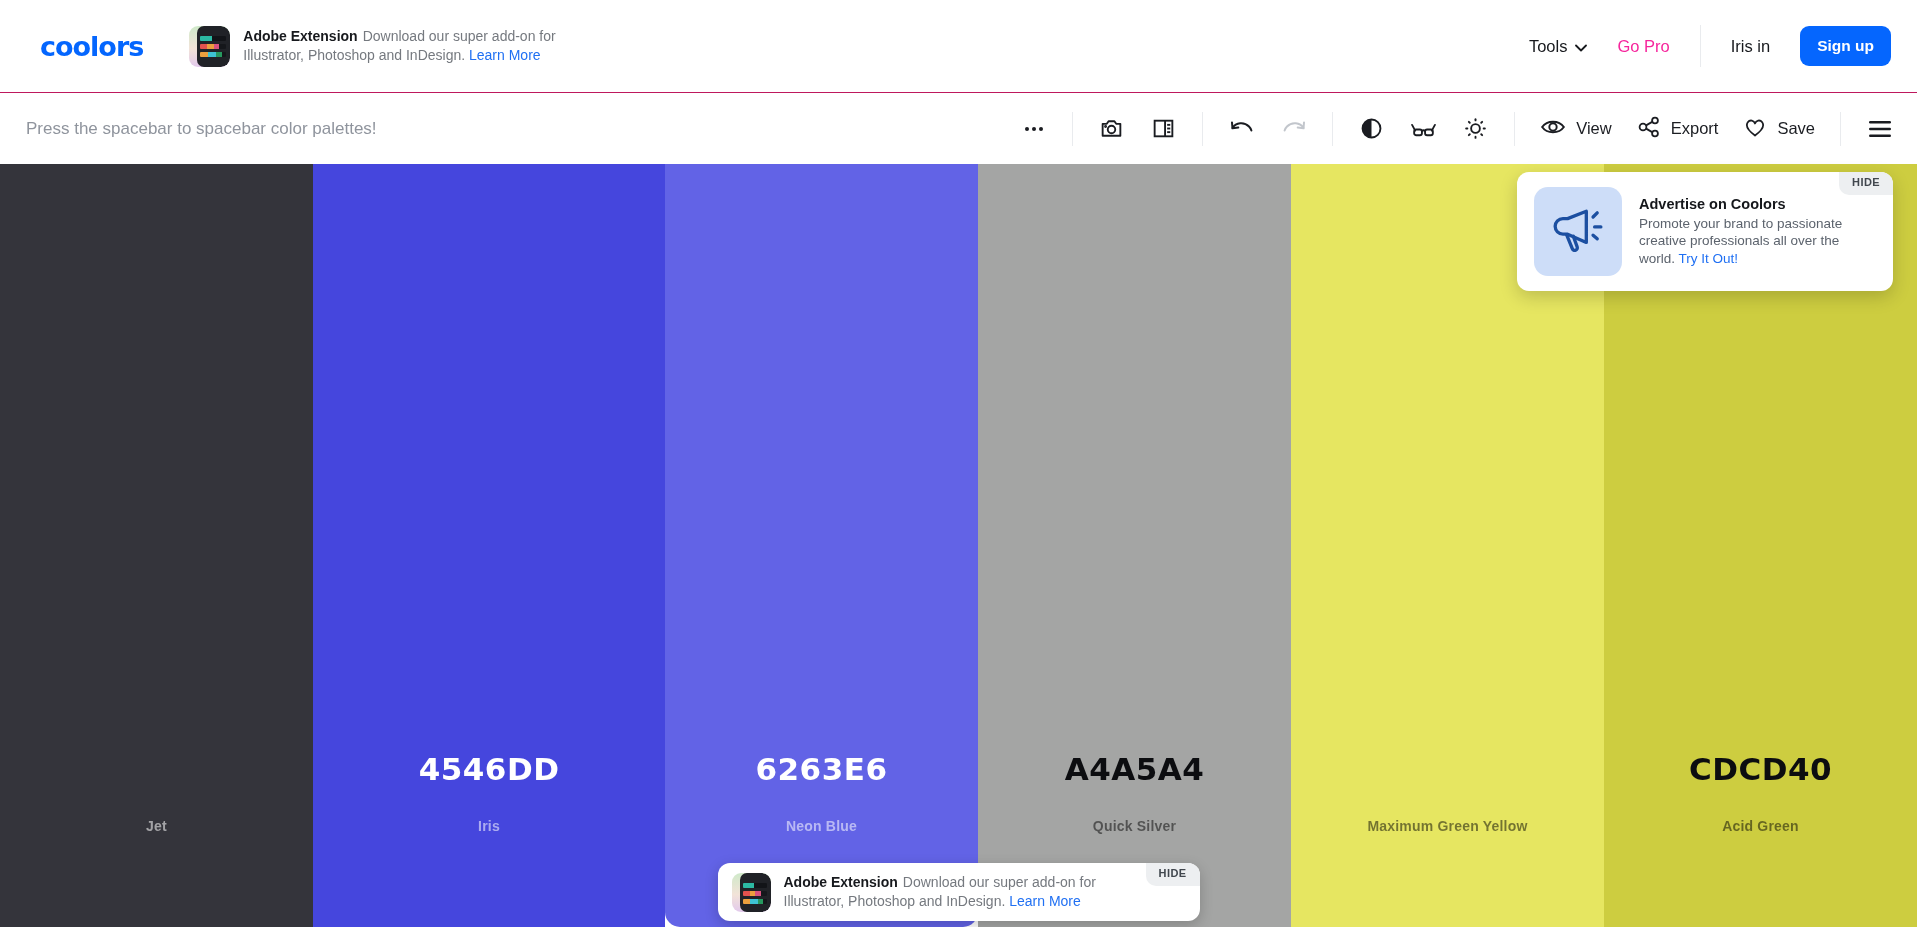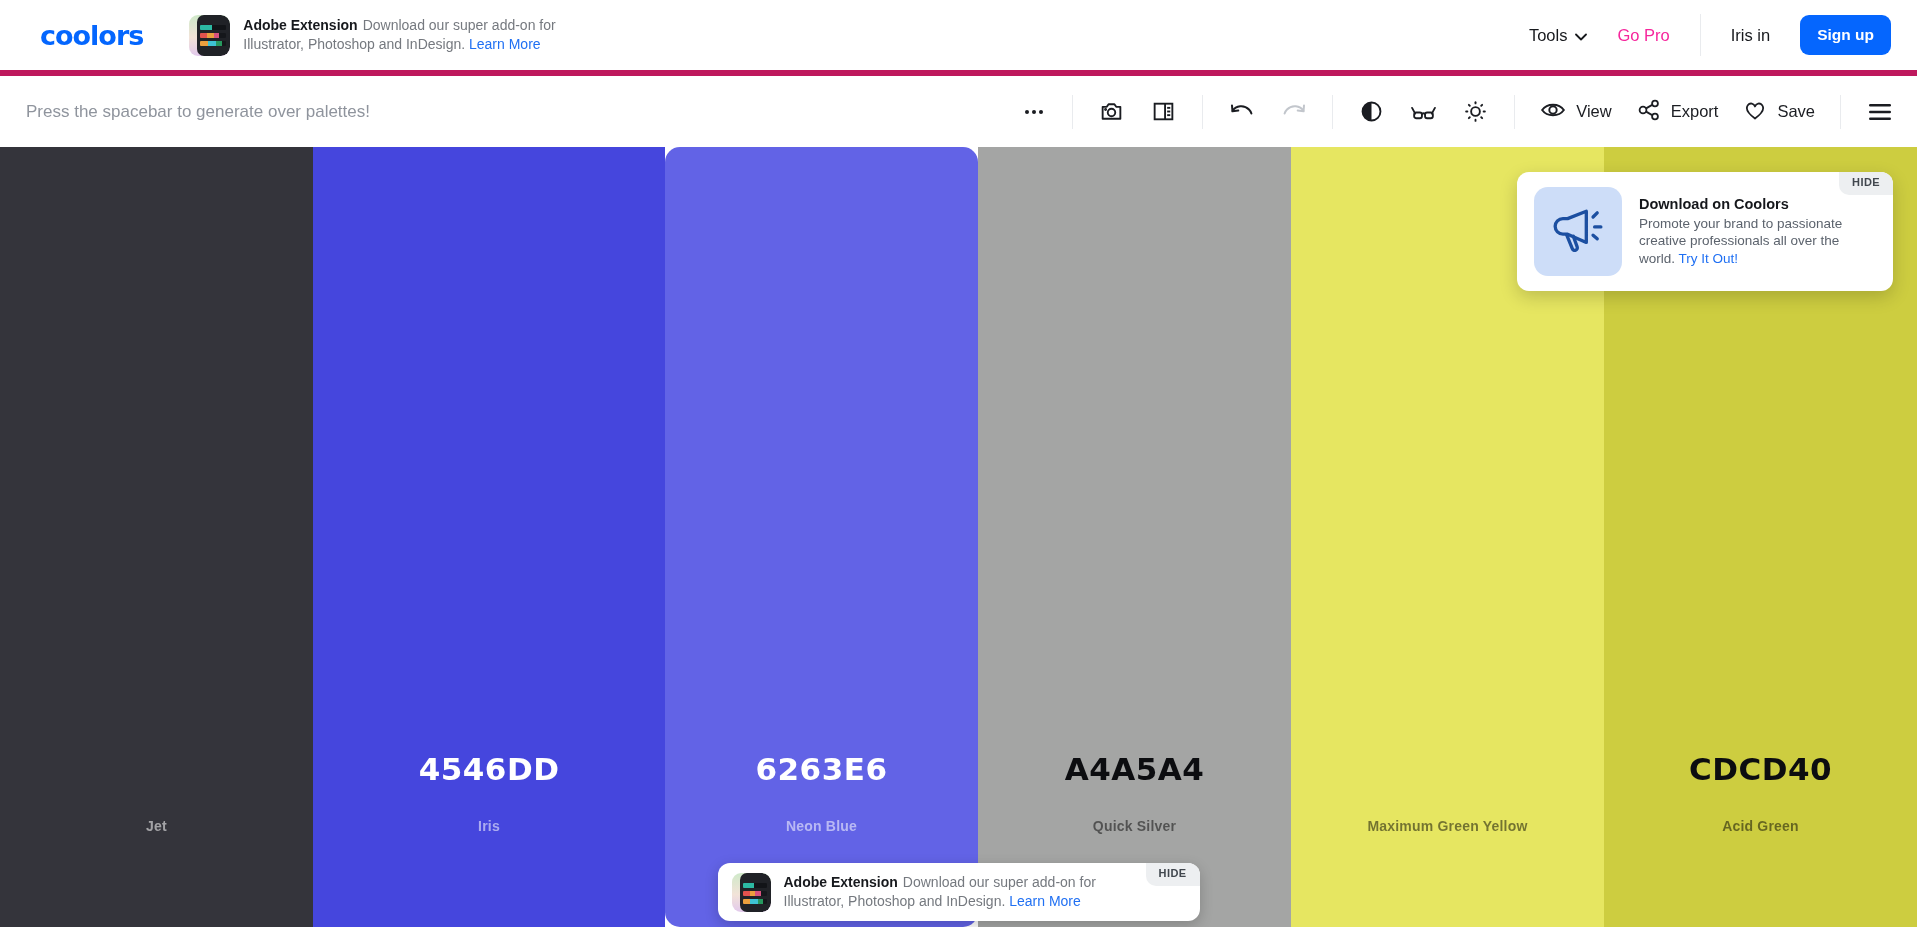--- a/index.html
+++ b/index.html
@@ -7,22 +7,22 @@
   body {
     width:1917px; height:927px; overflow:hidden; background:#fff;
     font-family:"Liberation Sans","DejaVu Sans",sans-serif; position:relative;
     -webkit-font-smoothing:antialiased;
   }
   a { text-decoration:none; cursor:pointer; }
   button { font-family:inherit; cursor:pointer;text-align:center; }
 
   
   header {
-    height:76px; display:flex; align-items:center;
-    padding:0 26px 0 40px; border-bottom:6px solid #be185d; background:#fff;
+    height:93px; display:flex; align-items:center;
+    padding:0 26px 0 40px; border-bottom:1px solid #be185d; background:#fff;
     position:relative; z-index:5;
   }
   .logo {
     font-family:"DejaVu Sans",sans-serif; font-size:27px; font-weight:800;
     color:#0466fe; letter-spacing:-1px; margin-right:46px; cursor:pointer;
     text-transform:lowercase;
   }
   .hdr-banner { display:flex; align-items:center; gap:13px; }
   .adobe-icon {
     width:41px; height:41px; border-radius:9px; position:relative; overflow:hidden; flex:none;
@@ -125,21 +125,21 @@
       </span>
     </div>
     <a class="gopro">Go Pro</a>
     <div class="vdiv"></div>
     <a class="signin">Iris in</a>
     <button class="signup">Sign up</button>
   </nav>
 </header>
 
 <div class="toolbar">
-  <div class="hint">Press the spacebar to generate over palettes!</div>
+  <div class="hint">Press the spacebar to spacebar color palettes!</div>
 
   <div class="ticons">
     <button class="ibtn" aria-label="more">
       <span>
         <svg width="20" height="6" viewBox="0 0 20 6">
             <circle cx="3" cy="3" r="2" fill="currentColor"></circle>
             <circle cx="10" cy="3" r="2" fill="currentColor"></circle>
             <circle cx="17" cy="3" r="2" fill="currentColor"></circle>
           </svg>
       </span>
@@ -316,21 +316,21 @@
       <svg width="54" height="54" viewBox="0 0 52 52" fill="none" stroke="#1c4fa1" stroke-width="3.2" stroke-linejoin="round" stroke-linecap="round">
           <path d="M34 8 L34 38 L16 30 H11.5 a7.5 7.5 0 0 1 0 -15 H16 Z"></path>
           <path d="M15 30.5 L20.5 44 a2.5 2.5 0 0 0 4.7 -1.8 L21.5 32"></path>
           <path d="M40.5 13.5 L44.5 9.5"></path>
           <path d="M42 23 L48 23"></path>
           <path d="M40.5 31 L44.5 34.5"></path>
         </svg>
     </span>
   </div>
   <div class="ad-text">
-    <div class="ad-title">Download on Coolors</div>
+    <div class="ad-title">Advertise on Coolors</div>
     <div class="ad-body">
       <span>Promote your brand to passionate creative professionals all over the world.</span>
       <a class="blue-link">Try It Out!</a>
     </div>
   </div>
 </aside>
 
 <div class="bottom-banner">
   <div class="hide-tab">HIDE</div>
   <div class="adobe-icon">

